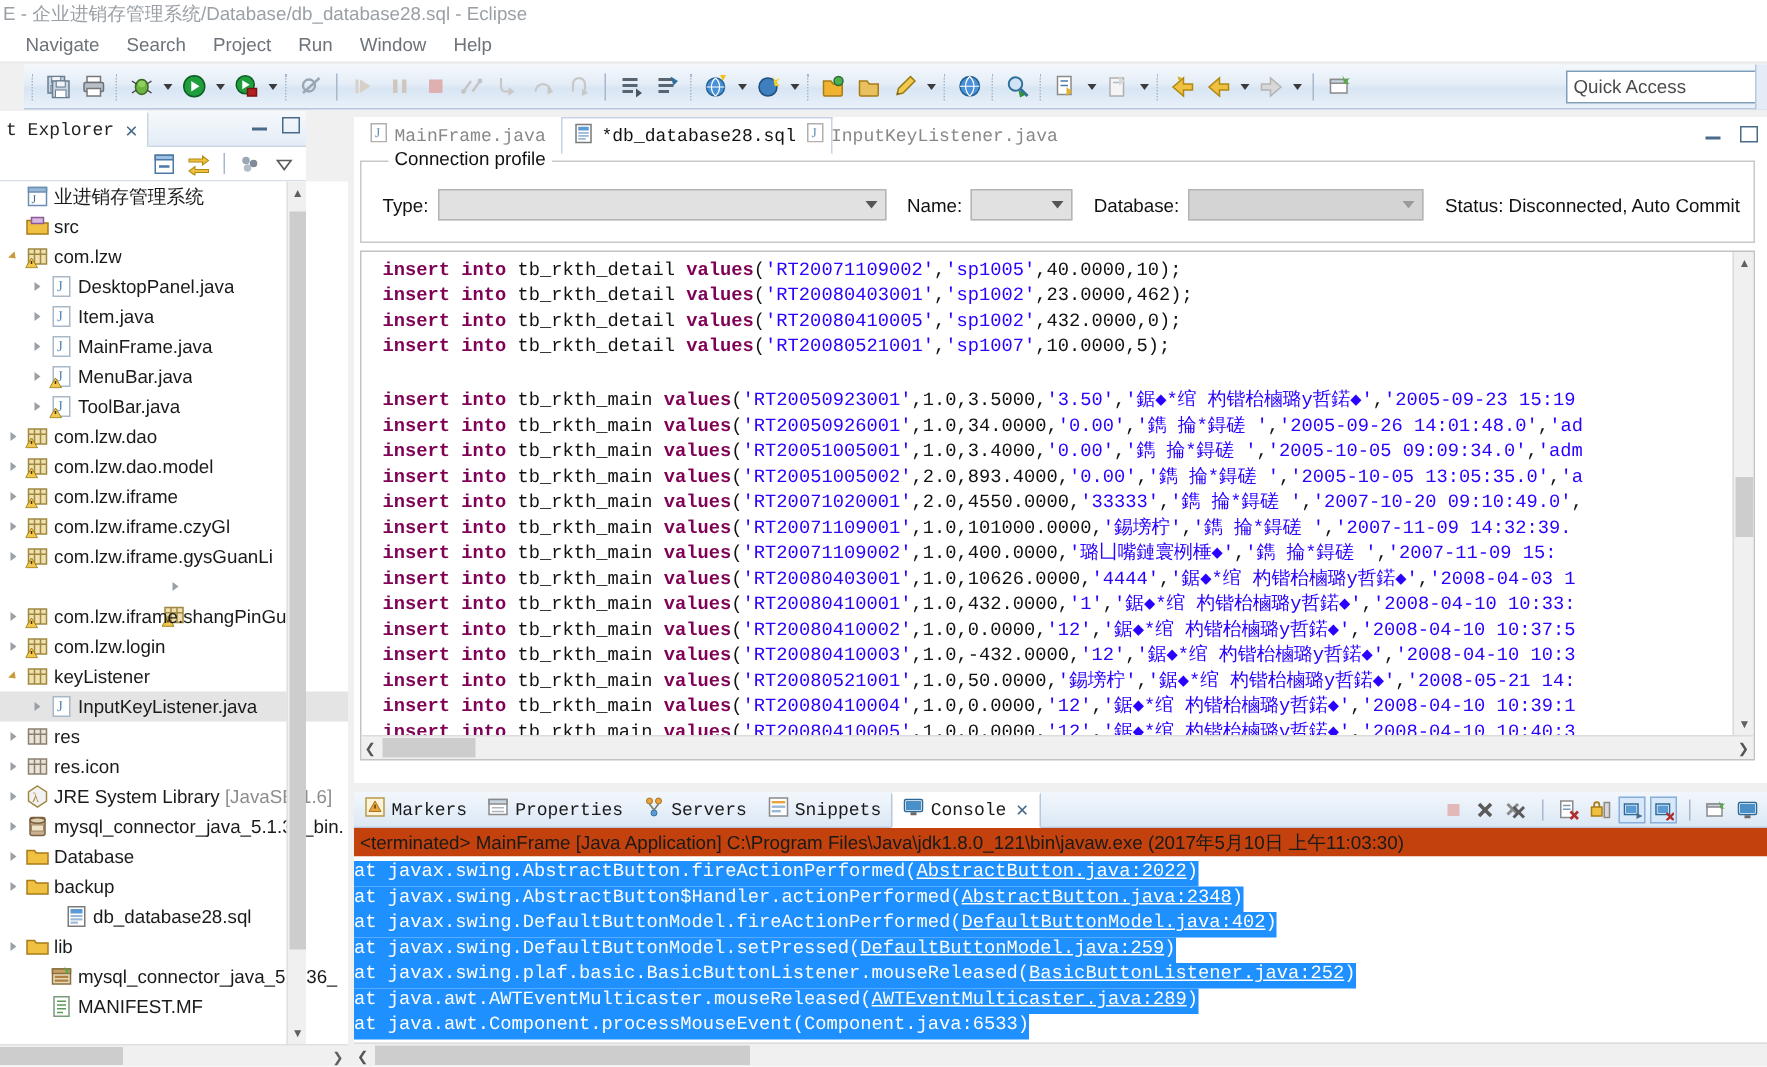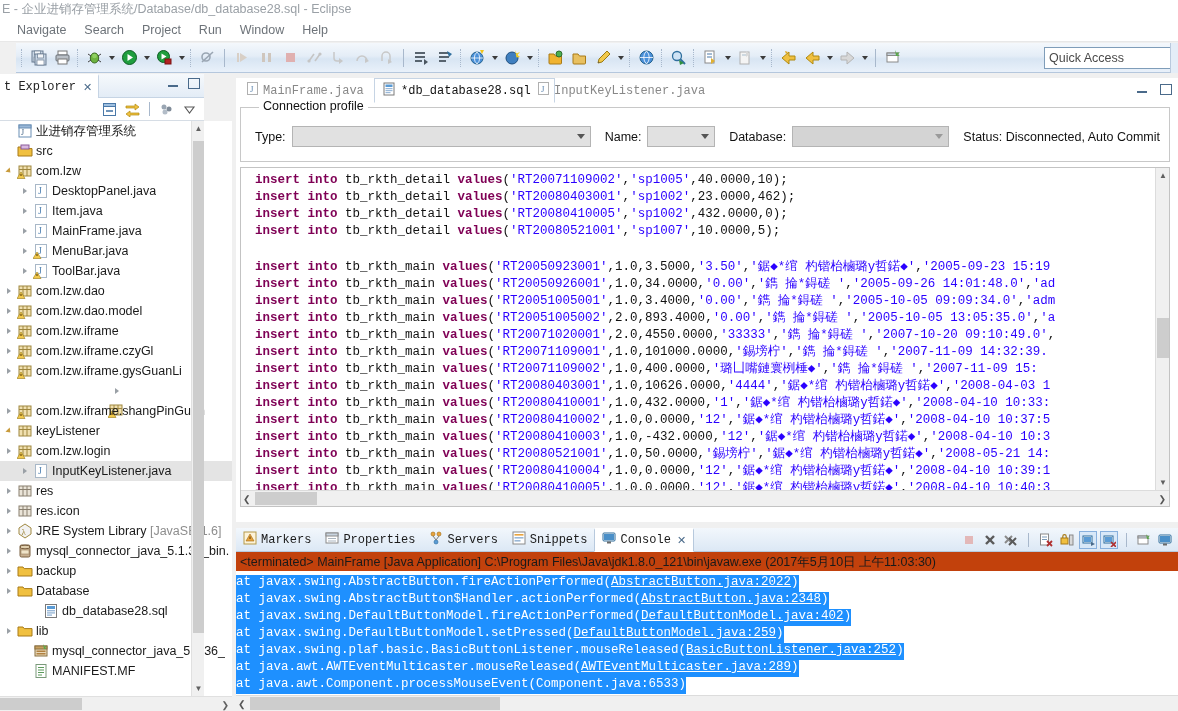--- a/index.html
+++ b/index.html
@@ -881,45 +881,45 @@
               <line x1="2" y1="6.5" x2="14" y2="6.5" stroke="#a08840"></line>
               <line x1="6" y1="3" x2="6" y2="13" stroke="#a08840"></line>
               <line x1="10" y1="3" x2="10" y2="13" stroke="#a08840"></line>
               <polygon points="4,9 8,15.5 0,15.5" fill="#f2c94c" stroke="#9a7a12" stroke-width="0.6"></polygon>
               <rect x="3.5" y="11" width="1" height="2" fill="#4a3000"></rect>
             </svg>
           </span>
           <span class="tlabel">com.lzw.iframe.shangPinGuan</span>
         </div>
         <div class="trow" style="padding-left: 2px;">
-          <span class="twist open"></span>
-          <span class="ticon">
-            <svg width="16" height="16" viewBox="0 0 16 16">
-              <rect x="2" y="3" width="12" height="10" fill="#f0e0b0" stroke="#a08840"></rect>
-              <line x1="2" y1="6.5" x2="14" y2="6.5" stroke="#a08840"></line>
-              <line x1="6" y1="3" x2="6" y2="13" stroke="#a08840"></line>
-              <line x1="10" y1="3" x2="10" y2="13" stroke="#a08840"></line>
-            </svg>
-          </span>
-          <span class="tlabel">keyListener</span>
-        </div>
-        <div class="trow" style="padding-left: 2px;">
           <span class="twist closed"></span>
           <span class="ticon">
             <svg width="16" height="16" viewBox="0 0 16 16">
               <rect x="2" y="3" width="12" height="10" fill="#f0e0b0" stroke="#a08840"></rect>
               <line x1="2" y1="6.5" x2="14" y2="6.5" stroke="#a08840"></line>
               <line x1="6" y1="3" x2="6" y2="13" stroke="#a08840"></line>
               <line x1="10" y1="3" x2="10" y2="13" stroke="#a08840"></line>
               <polygon points="4,9 8,15.5 0,15.5" fill="#f2c94c" stroke="#9a7a12" stroke-width="0.6"></polygon>
               <rect x="3.5" y="11" width="1" height="2" fill="#4a3000"></rect>
             </svg>
           </span>
           <span class="tlabel">com.lzw.login</span>
         </div>
+        <div class="trow" style="padding-left: 2px;">
+          <span class="twist open"></span>
+          <span class="ticon">
+            <svg width="16" height="16" viewBox="0 0 16 16">
+              <rect x="2" y="3" width="12" height="10" fill="#f0e0b0" stroke="#a08840"></rect>
+              <line x1="2" y1="6.5" x2="14" y2="6.5" stroke="#a08840"></line>
+              <line x1="6" y1="3" x2="6" y2="13" stroke="#a08840"></line>
+              <line x1="10" y1="3" x2="10" y2="13" stroke="#a08840"></line>
+            </svg>
+          </span>
+          <span class="tlabel">keyListener</span>
+        </div>
         <div class="trow selected" style="padding-left: 18px;">
           <span class="twist closed"></span>
           <span class="ticon">
             <svg width="16" height="16" viewBox="0 0 16 16">
               <rect x="2.5" y="1.5" width="11" height="13" fill="#ffffff" stroke="#a8b8c8"></rect>
               <text x="5" y="11" font-size="10" fill="#5a8ab8" font-family="Liberation Serif, serif">J</text>
             </svg>
           </span>
           <span class="tlabel">InputKeyListener.java</span>
         </div>
@@ -968,30 +968,30 @@
           </span>
           <span class="tlabel">mysql_connector_java_5.1.36_bin.</span>
         </div>
         <div class="trow" style="padding-left: 2px;">
           <span class="twist closed"></span>
           <span class="ticon">
             <svg width="16" height="16" viewBox="0 0 16 16">
               <path d="M1 4 h5 l1.2 1.6 h7.8 v7.4 h-14 z" fill="#f0c040" stroke="#a87b18"></path>
             </svg>
           </span>
+          <span class="tlabel">Database</span>
+        </div>
+        <div class="trow" style="padding-left: 2px;">
+          <span class="twist closed"></span>
+          <span class="ticon">
+            <svg width="16" height="16" viewBox="0 0 16 16">
+              <path d="M1 4 h5 l1.2 1.6 h7.8 v7.4 h-14 z" fill="#f0c040" stroke="#a87b18"></path>
+            </svg>
+          </span>
           <span class="tlabel">backup</span>
-        </div>
-        <div class="trow" style="padding-left: 2px;">
-          <span class="twist closed"></span>
-          <span class="ticon">
-            <svg width="16" height="16" viewBox="0 0 16 16">
-              <path d="M1 4 h5 l1.2 1.6 h7.8 v7.4 h-14 z" fill="#f0c040" stroke="#a87b18"></path>
-            </svg>
-          </span>
-          <span class="tlabel">Database</span>
         </div>
         <div class="trow" style="padding-left: 28px;">
           <span class="twist "></span>
           <span class="ticon">
             <svg width="16" height="16" viewBox="0 0 16 16">
               <rect x="2.5" y="1.5" width="11" height="13" fill="#ffffff" stroke="#7a7a7a"></rect>
               <rect x="4" y="3" width="8" height="3" fill="#5a9bd5"></rect>
               <rect x="4" y="7" width="8" height="1.4" fill="#9ab8d8"></rect>
               <rect x="4" y="9.2" width="8" height="1.4" fill="#9ab8d8"></rect>
               <rect x="4" y="11.4" width="5" height="1.4" fill="#9ab8d8"></rect>

